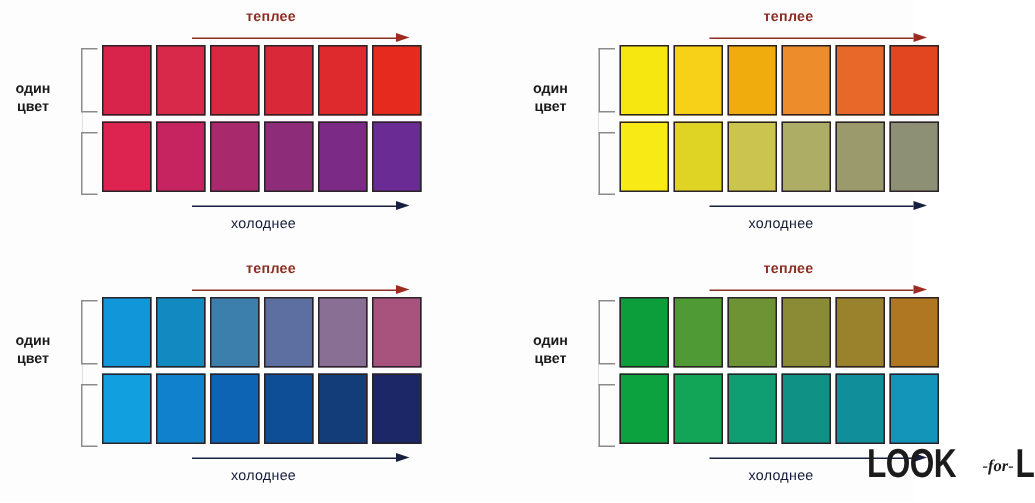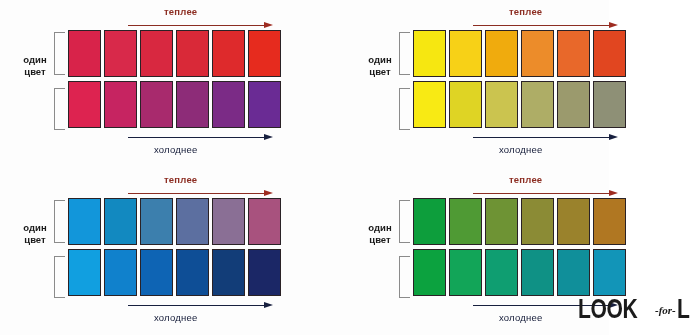--- a/index.html
+++ b/index.html
@@ -112,21 +112,21 @@
     font-size: 9.5px;
     font-weight: normal;
     color: #141b38;
     letter-spacing: 0.2px;
     white-space: nowrap;
   }
 
   
   .onecolor {
     position: absolute;
-    left: 14px;
+    left: 1px;
     top: 54px;
     width: 42px;
     text-align: center;
     font-size: 9.5px;
     font-weight: bold;
     color: #1a1a1a;
     line-height: 12px;
   }
   .bracket {
     position: absolute;

